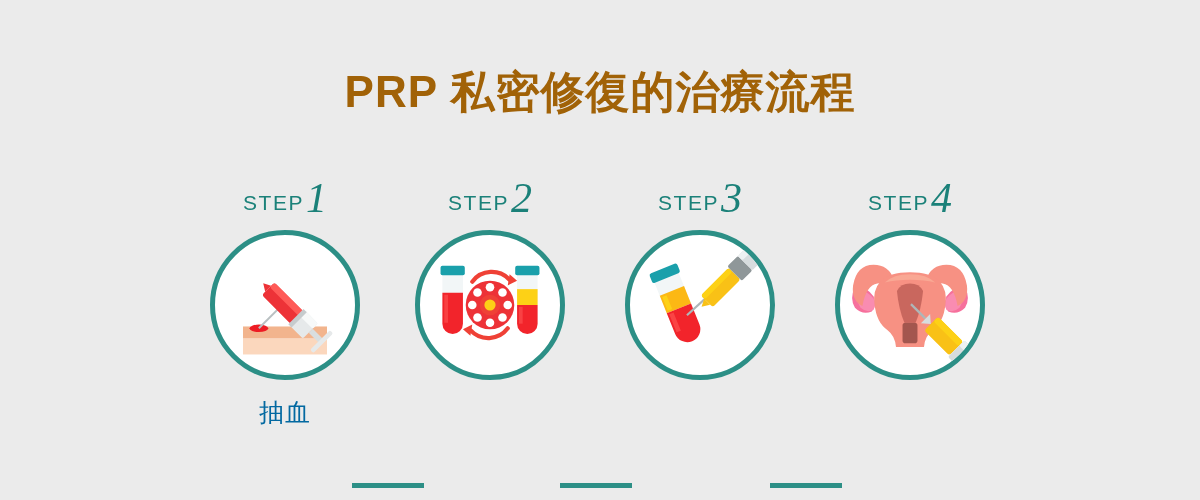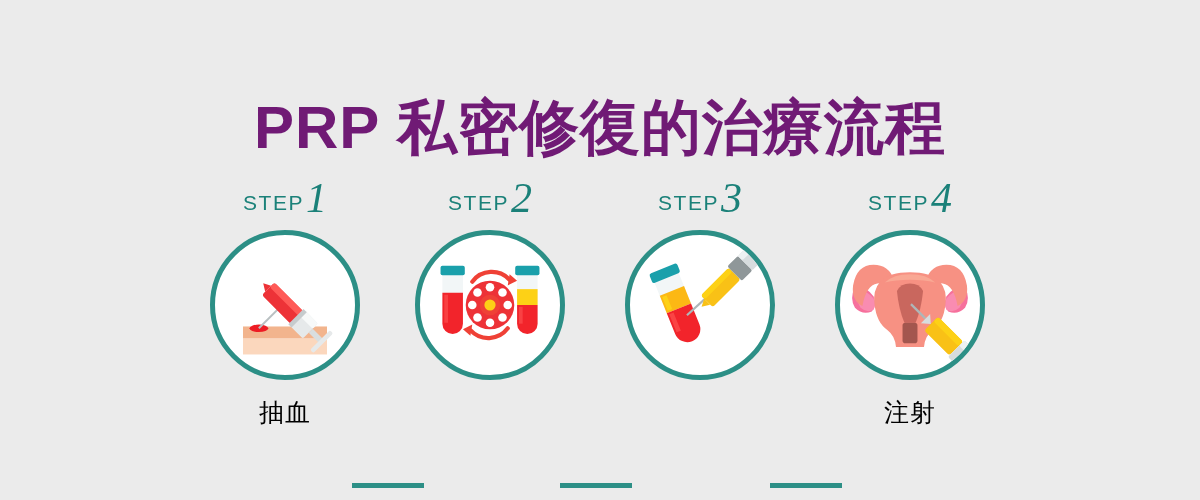--- a/index.html
+++ b/index.html
@@ -14,27 +14,26 @@
   .infographic{
     position:absolute;
     inset:0;
   }
 
   
   .title{
     position:absolute;
     top:68px;left:0;right:0;
     text-align:center;
-    font-size:60px;
+    font-size:44px;
     font-weight:bold;
-    color:#701a75;
+    color:#a16207;
     letter-spacing:1px;
     line-height:1.1;
     white-space:nowrap;
-    margin-top:27px;
   }
 
   
   .flow{
     position:absolute;
     top:170px;left:0;right:0;
     height:290px;
   }
 
   .connector{
@@ -91,21 +90,21 @@
     border-radius:50%;
     background:#ffffff;
     border:5px solid #2c8f86;
     box-sizing:border-box;
     overflow:hidden;
   }
 
   .caption{
     margin-top:16px;
     font-size:25px;
-    color:#000000;
+    color:#0369a1;
     letter-spacing:1px;
     white-space:nowrap;
   }
 
   
   .icon-svg{display:block;width:100%;height:100%;}
 </style>
 </head>
 <body>
 
@@ -267,17 +266,16 @@
             <path d="M84 101 L92 108 L84 115 Z" fill="#d7dcde"></path>
             <rect x="92" y="97" width="38" height="21" rx="3" fill="#f9c116"></rect>
             <rect x="92" y="97" width="38" height="7" rx="3" fill="#fdd116"></rect>
             <rect x="130" y="95" width="16" height="25" rx="2" fill="#d7dcde"></rect>
             <rect x="130" y="95" width="16" height="8" rx="2" fill="#eef1f2"></rect>
             <rect x="146" y="104" width="12" height="7" fill="#c6cbcd"></rect>
             <rect x="157" y="92" width="5" height="31" rx="2" fill="#d7dcde"></rect>
           </g>
         </svg>
       </div>
-      <div class="caption">注射</div>
     </div>
 
   </div>
 </div>
 
 </body></html>

